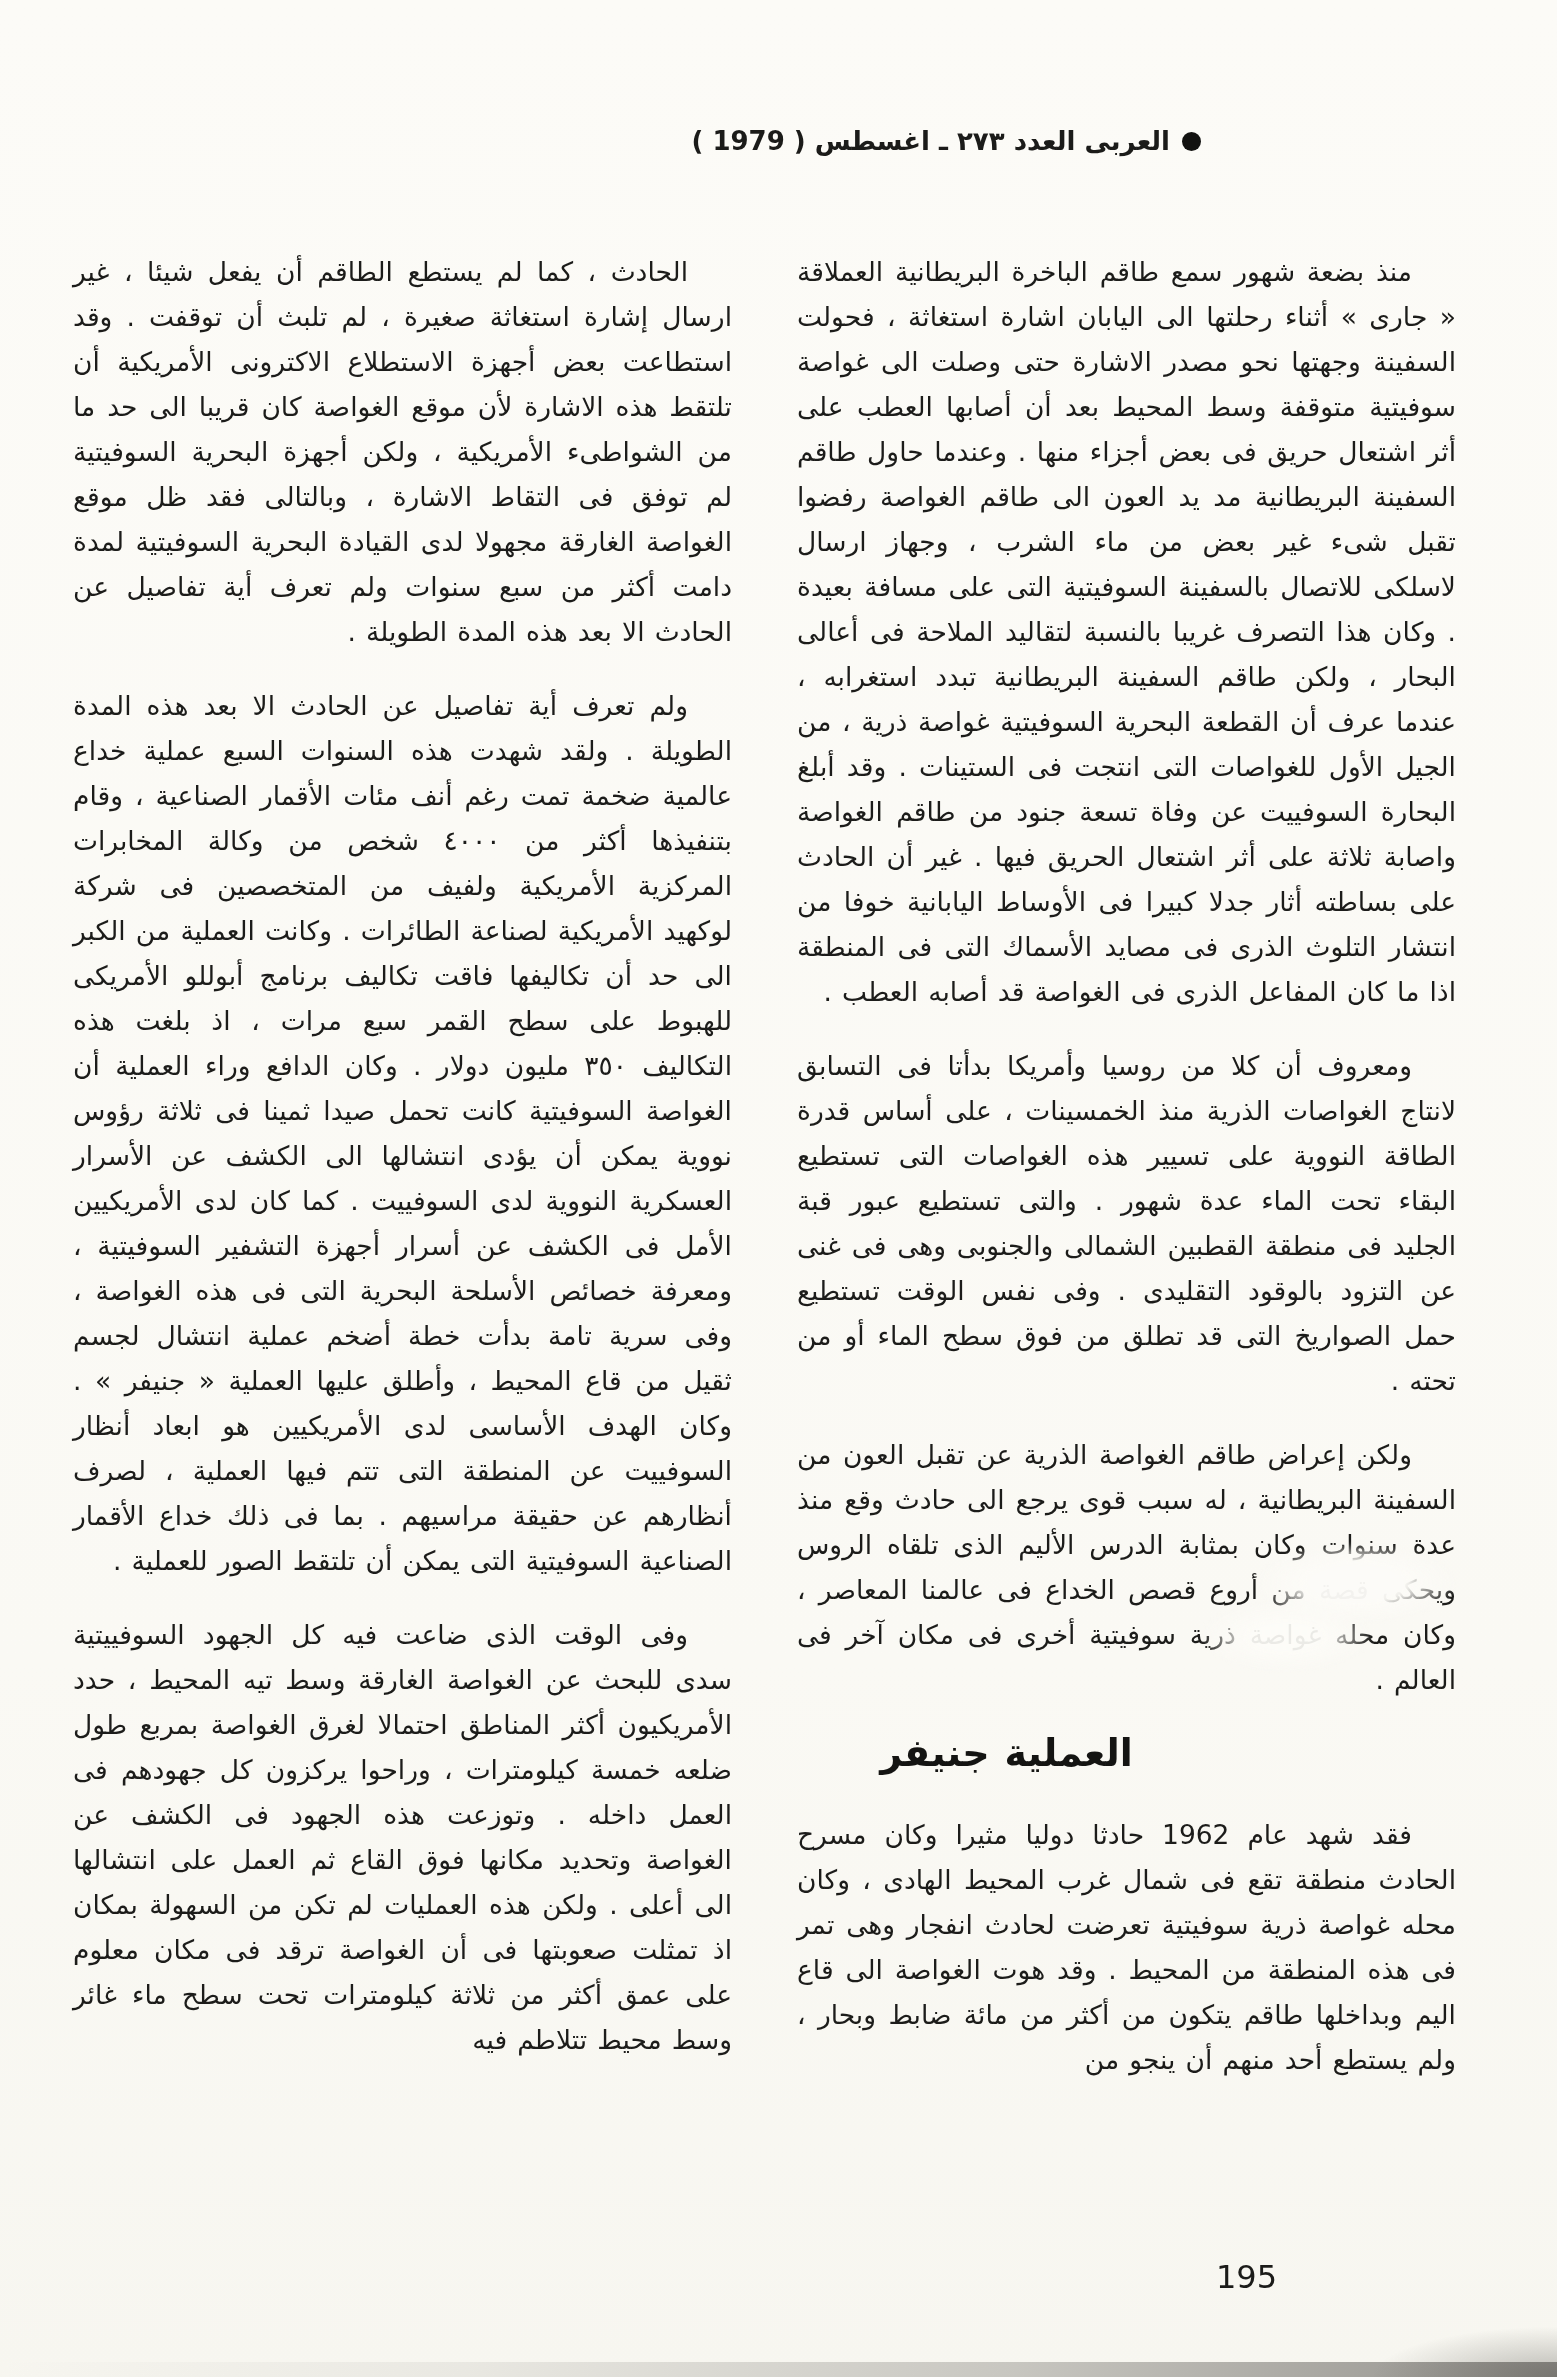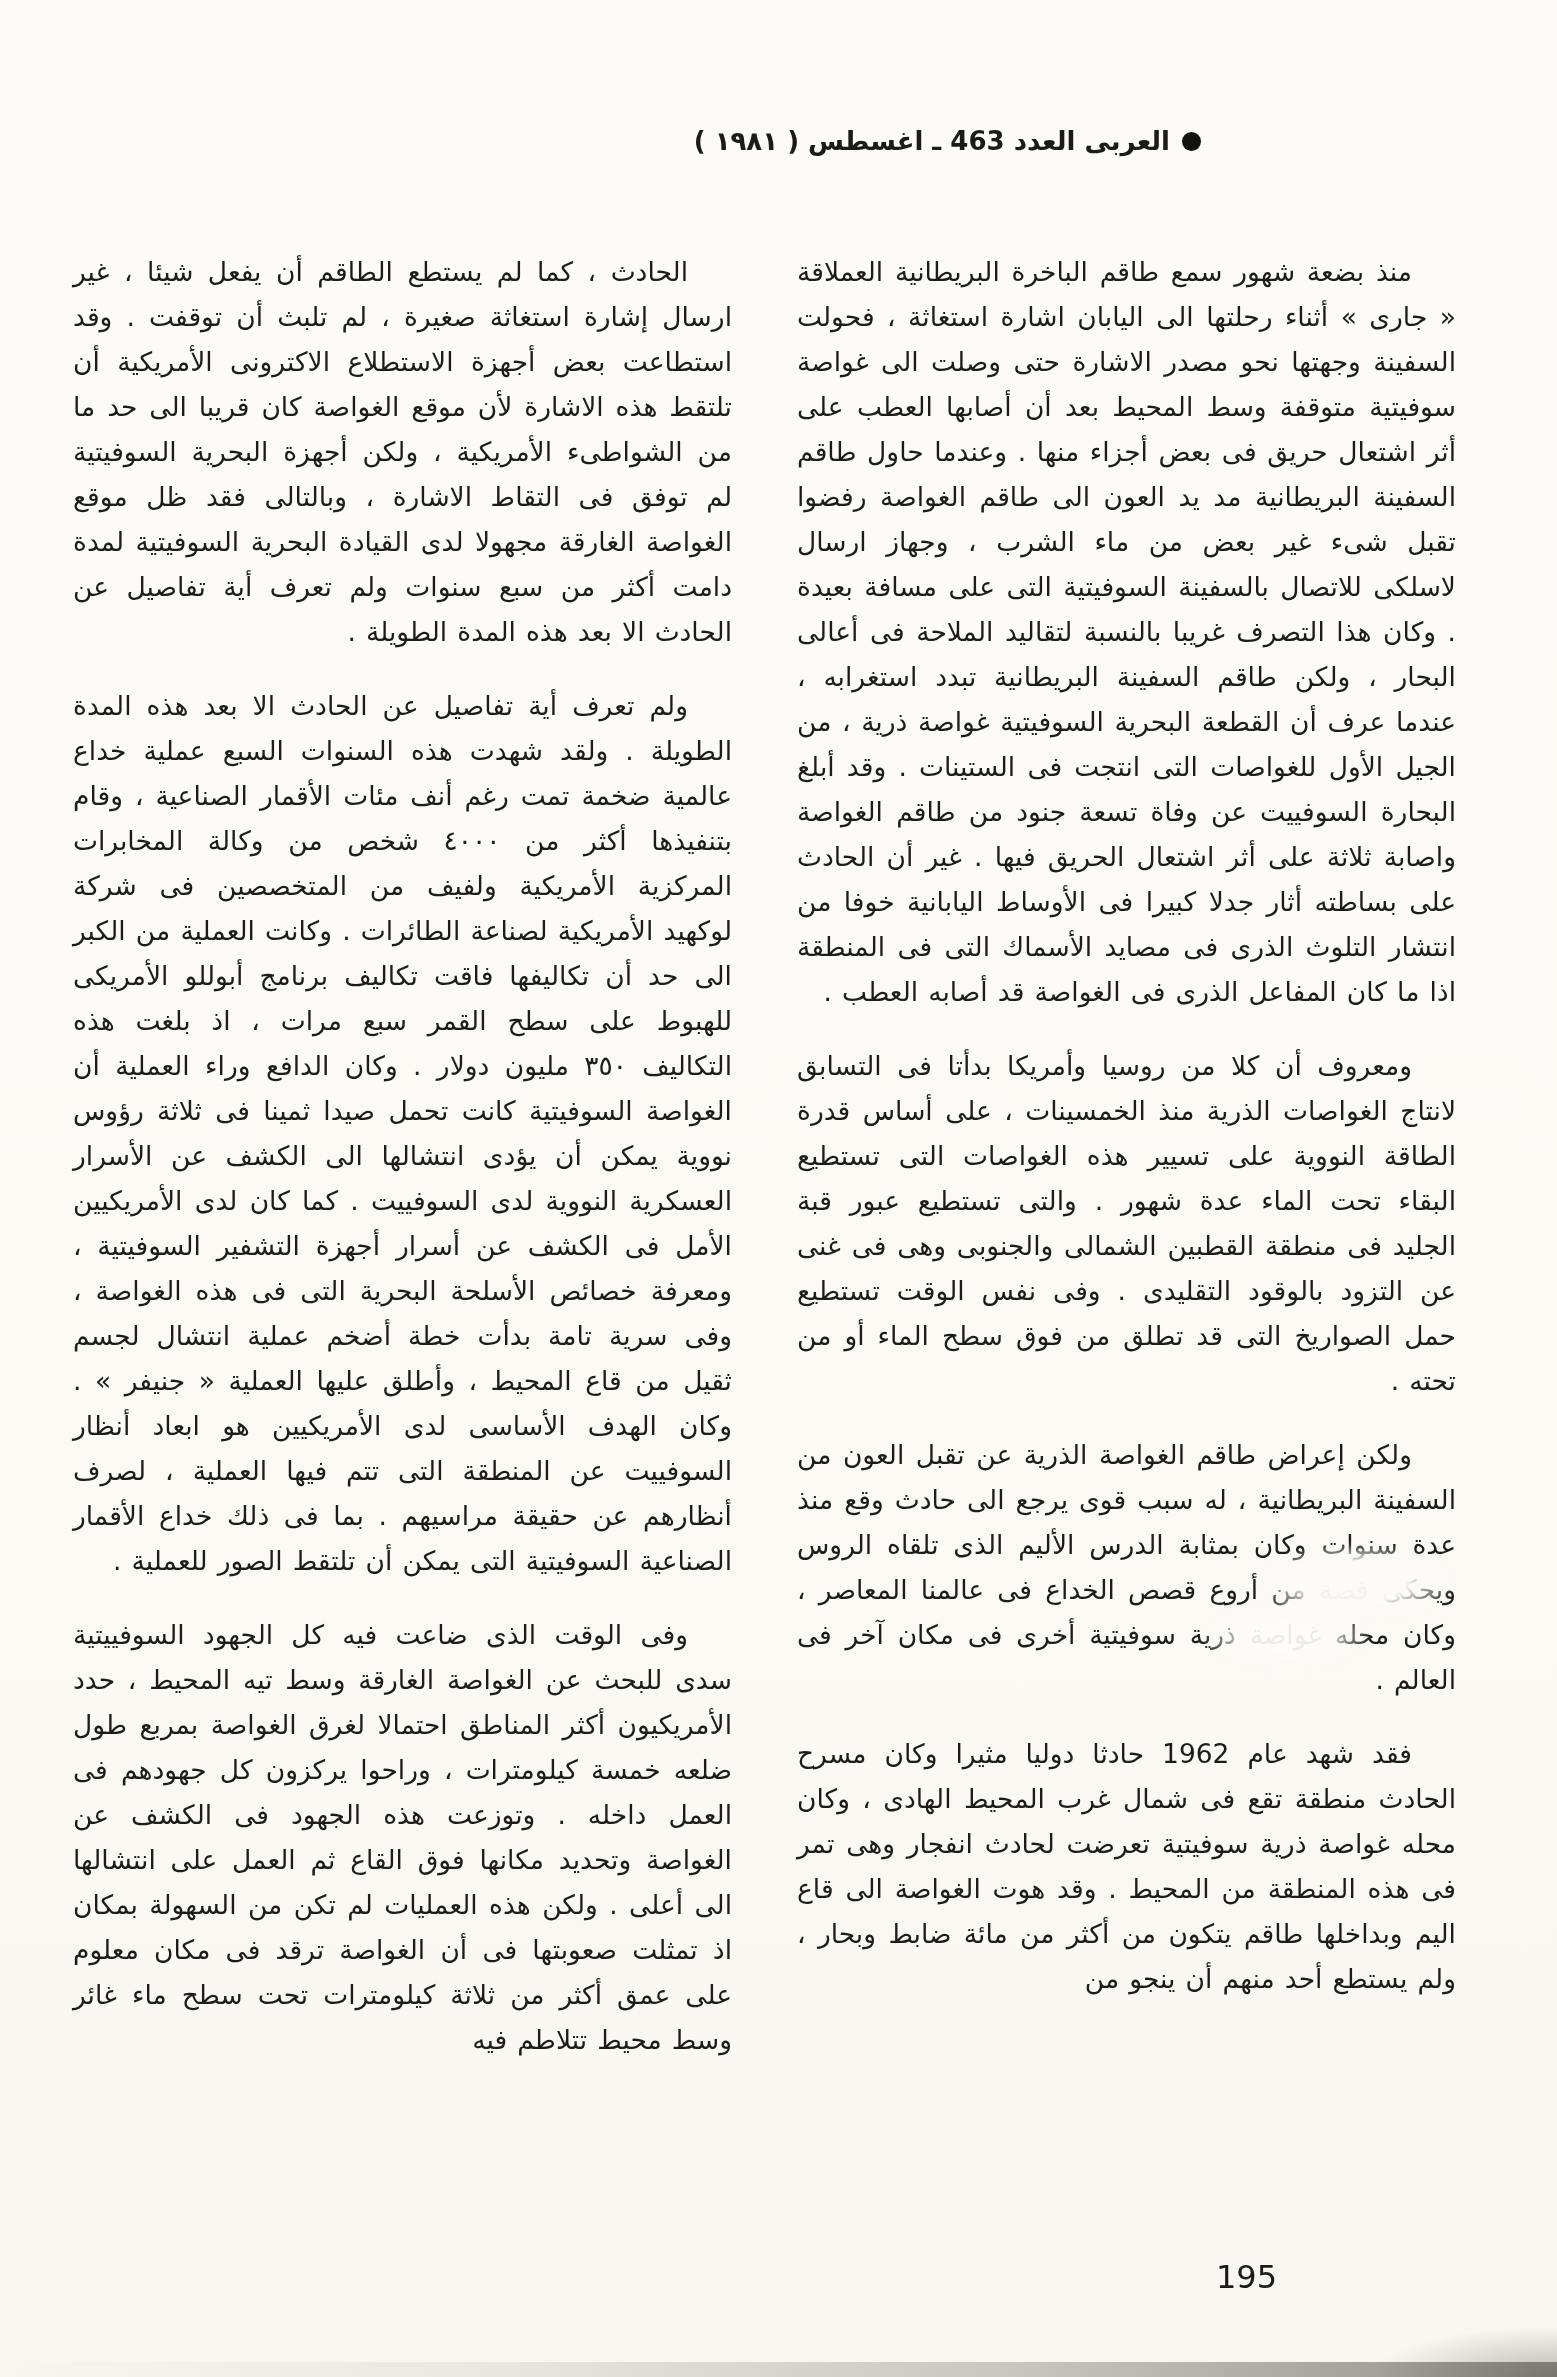--- a/index.html
+++ b/index.html
@@ -118,27 +118,28 @@
     pointer-events: none;
   }
 </style>
 </head>
 <body>
 
 <div class="page">
 
   <div class="header">
     <span class="bullet"></span>
-    <span>العربى العدد 463 ـ اغسطس ( ١٩٨١ )</span>
+    <span>العربى العدد ٢٧٣ ـ اغسطس ( 1979 )</span>
   </div>
 
   <div class="col col-right">
     <p>منذ بضعة شهور سمع طاقم الباخرة البريطانية العملاقة « جارى » أثناء رحلتها الى اليابان اشارة استغاثة ، فحولت السفينة وجهتها نحو مصدر الاشارة حتى وصلت الى غواصة سوفيتية متوقفة وسط المحيط بعد أن أصابها العطب على أثر اشتعال حريق فى بعض أجزاء منها . وعندما حاول طاقم السفينة البريطانية مد يد العون الى طاقم الغواصة رفضوا تقبل شىء غير بعض من ماء الشرب ، وجهاز ارسال لاسلكى للاتصال بالسفينة السوفيتية التى على مسافة بعيدة . وكان هذا التصرف غريبا بالنسبة لتقاليد الملاحة فى أعالى البحار ، ولكن طاقم السفينة البريطانية تبدد استغرابه ، عندما عرف أن القطعة البحرية السوفيتية غواصة ذرية ، من الجيل الأول للغواصات التى انتجت فى الستينات . وقد أبلغ البحارة السوفييت عن وفاة تسعة جنود من طاقم الغواصة واصابة ثلاثة على أثر اشتعال الحريق فيها . غير أن الحادث على بساطته أثار جدلا كبيرا فى الأوساط اليابانية خوفا من انتشار التلوث الذرى فى مصايد الأسماك التى فى المنطقة اذا ما كان المفاعل الذرى فى الغواصة قد أصابه العطب .</p>
     <p>ومعروف أن كلا من روسيا وأمريكا بدأتا فى التسابق لانتاج الغواصات الذرية منذ الخمسينات ، على أساس قدرة الطاقة النووية على تسيير هذه الغواصات التى تستطيع البقاء تحت الماء عدة شهور . والتى تستطيع عبور قبة الجليد فى منطقة القطبين الشمالى والجنوبى وهى فى غنى عن التزود بالوقود التقليدى . وفى نفس الوقت تستطيع حمل الصواريخ التى قد تطلق من فوق سطح الماء أو من تحته .</p>
     <p>ولكن إعراض طاقم الغواصة الذرية عن تقبل العون من السفينة البريطانية ، له سبب قوى يرجع الى حادث وقع منذ عدة سنوات وكان بمثابة الدرس الأليم الذى تلقاه الروس ويحكى قصة من أروع قصص الخداع فى عالمنا المعاصر ، وكان محله غواصة ذرية سوفيتية أخرى فى مكان آخر فى العالم .</p>
+    <h2 class="op-heading">العملية جنيفر</h2>
     <p>فقد شهد عام 1962 حادثا دوليا مثيرا وكان مسرح الحادث منطقة تقع فى شمال غرب المحيط الهادى ، وكان محله غواصة ذرية سوفيتية تعرضت لحادث انفجار وهى تمر فى هذه المنطقة من المحيط . وقد هوت الغواصة الى قاع اليم وبداخلها طاقم يتكون من أكثر من مائة ضابط وبحار ، ولم يستطع أحد منهم أن ينجو من</p>
   </div>
 
   <div class="col col-left">
     <p>الحادث ، كما لم يستطع الطاقم أن يفعل شيئا ، غير ارسال إشارة استغاثة صغيرة ، لم تلبث أن توقفت . وقد استطاعت بعض أجهزة الاستطلاع الاكترونى الأمريكية أن تلتقط هذه الاشارة لأن موقع الغواصة كان قريبا الى حد ما من الشواطىء الأمريكية ، ولكن أجهزة البحرية السوفيتية لم توفق فى التقاط الاشارة ، وبالتالى فقد ظل موقع الغواصة الغارقة مجهولا لدى القيادة البحرية السوفيتية لمدة دامت أكثر من سبع سنوات ولم تعرف أية تفاصيل عن الحادث الا بعد هذه المدة الطويلة .</p>
     <p>ولم تعرف أية تفاصيل عن الحادث الا بعد هذه المدة الطويلة . ولقد شهدت هذه السنوات السبع عملية خداع عالمية ضخمة تمت رغم أنف مئات الأقمار الصناعية ، وقام بتنفيذها أكثر من ٤٠٠٠ شخص من وكالة المخابرات المركزية الأمريكية ولفيف من المتخصصين فى شركة لوكهيد الأمريكية لصناعة الطائرات . وكانت العملية من الكبر الى حد أن تكاليفها فاقت تكاليف برنامج أبوللو الأمريكى للهبوط على سطح القمر سبع مرات ، اذ بلغت هذه التكاليف ٣٥٠ مليون دولار . وكان الدافع وراء العملية أن الغواصة السوفيتية كانت تحمل صيدا ثمينا فى ثلاثة رؤوس نووية يمكن أن يؤدى انتشالها الى الكشف عن الأسرار العسكرية النووية لدى السوفييت . كما كان لدى الأمريكيين الأمل فى الكشف عن أسرار أجهزة التشفير السوفيتية ، ومعرفة خصائص الأسلحة البحرية التى فى هذه الغواصة ، وفى سرية تامة بدأت خطة أضخم عملية انتشال لجسم ثقيل من قاع المحيط ، وأطلق عليها العملية « جنيفر » . وكان الهدف الأساسى لدى الأمريكيين هو ابعاد أنظار السوفييت عن المنطقة التى تتم فيها العملية ، لصرف أنظارهم عن حقيقة مراسيهم . بما فى ذلك خداع الأقمار الصناعية السوفيتية التى يمكن أن تلتقط الصور للعملية .</p>
     <p>وفى الوقت الذى ضاعت فيه كل الجهود السوفييتية سدى للبحث عن الغواصة الغارقة وسط تيه المحيط ، حدد الأمريكيون أكثر المناطق احتمالا لغرق الغواصة بمربع طول ضلعه خمسة كيلومترات ، وراحوا يركزون كل جهودهم فى العمل داخله . وتوزعت هذه الجهود فى الكشف عن الغواصة وتحديد مكانها فوق القاع ثم العمل على انتشالها الى أعلى . ولكن هذه العمليات لم تكن من السهولة بمكان اذ تمثلت صعوبتها فى أن الغواصة ترقد فى مكان معلوم على عمق أكثر من ثلاثة كيلومترات تحت سطح ماء غائر وسط محيط تتلاطم فيه</p>
   </div>
 
   <div class="smudge"></div>

